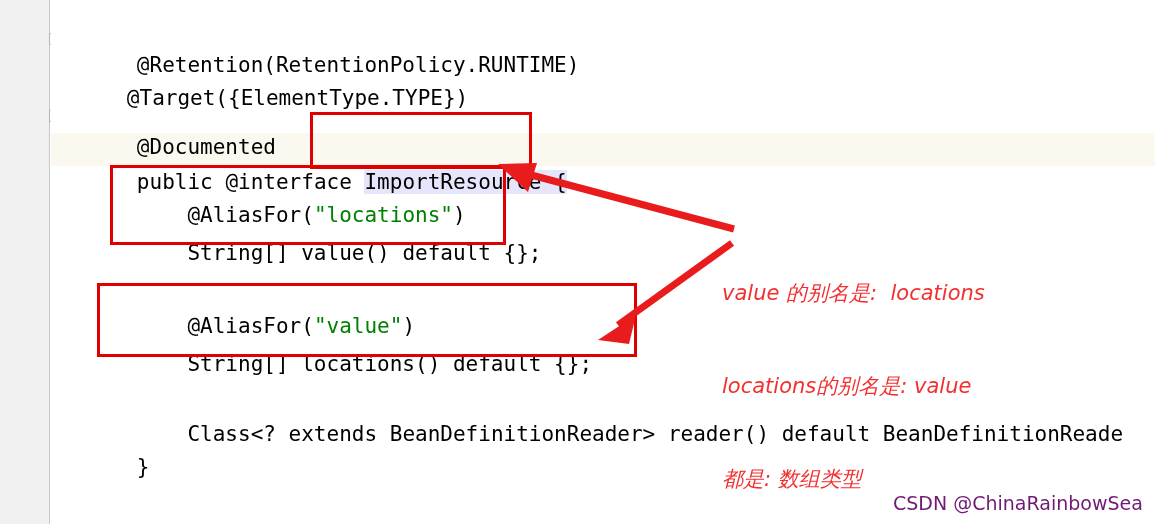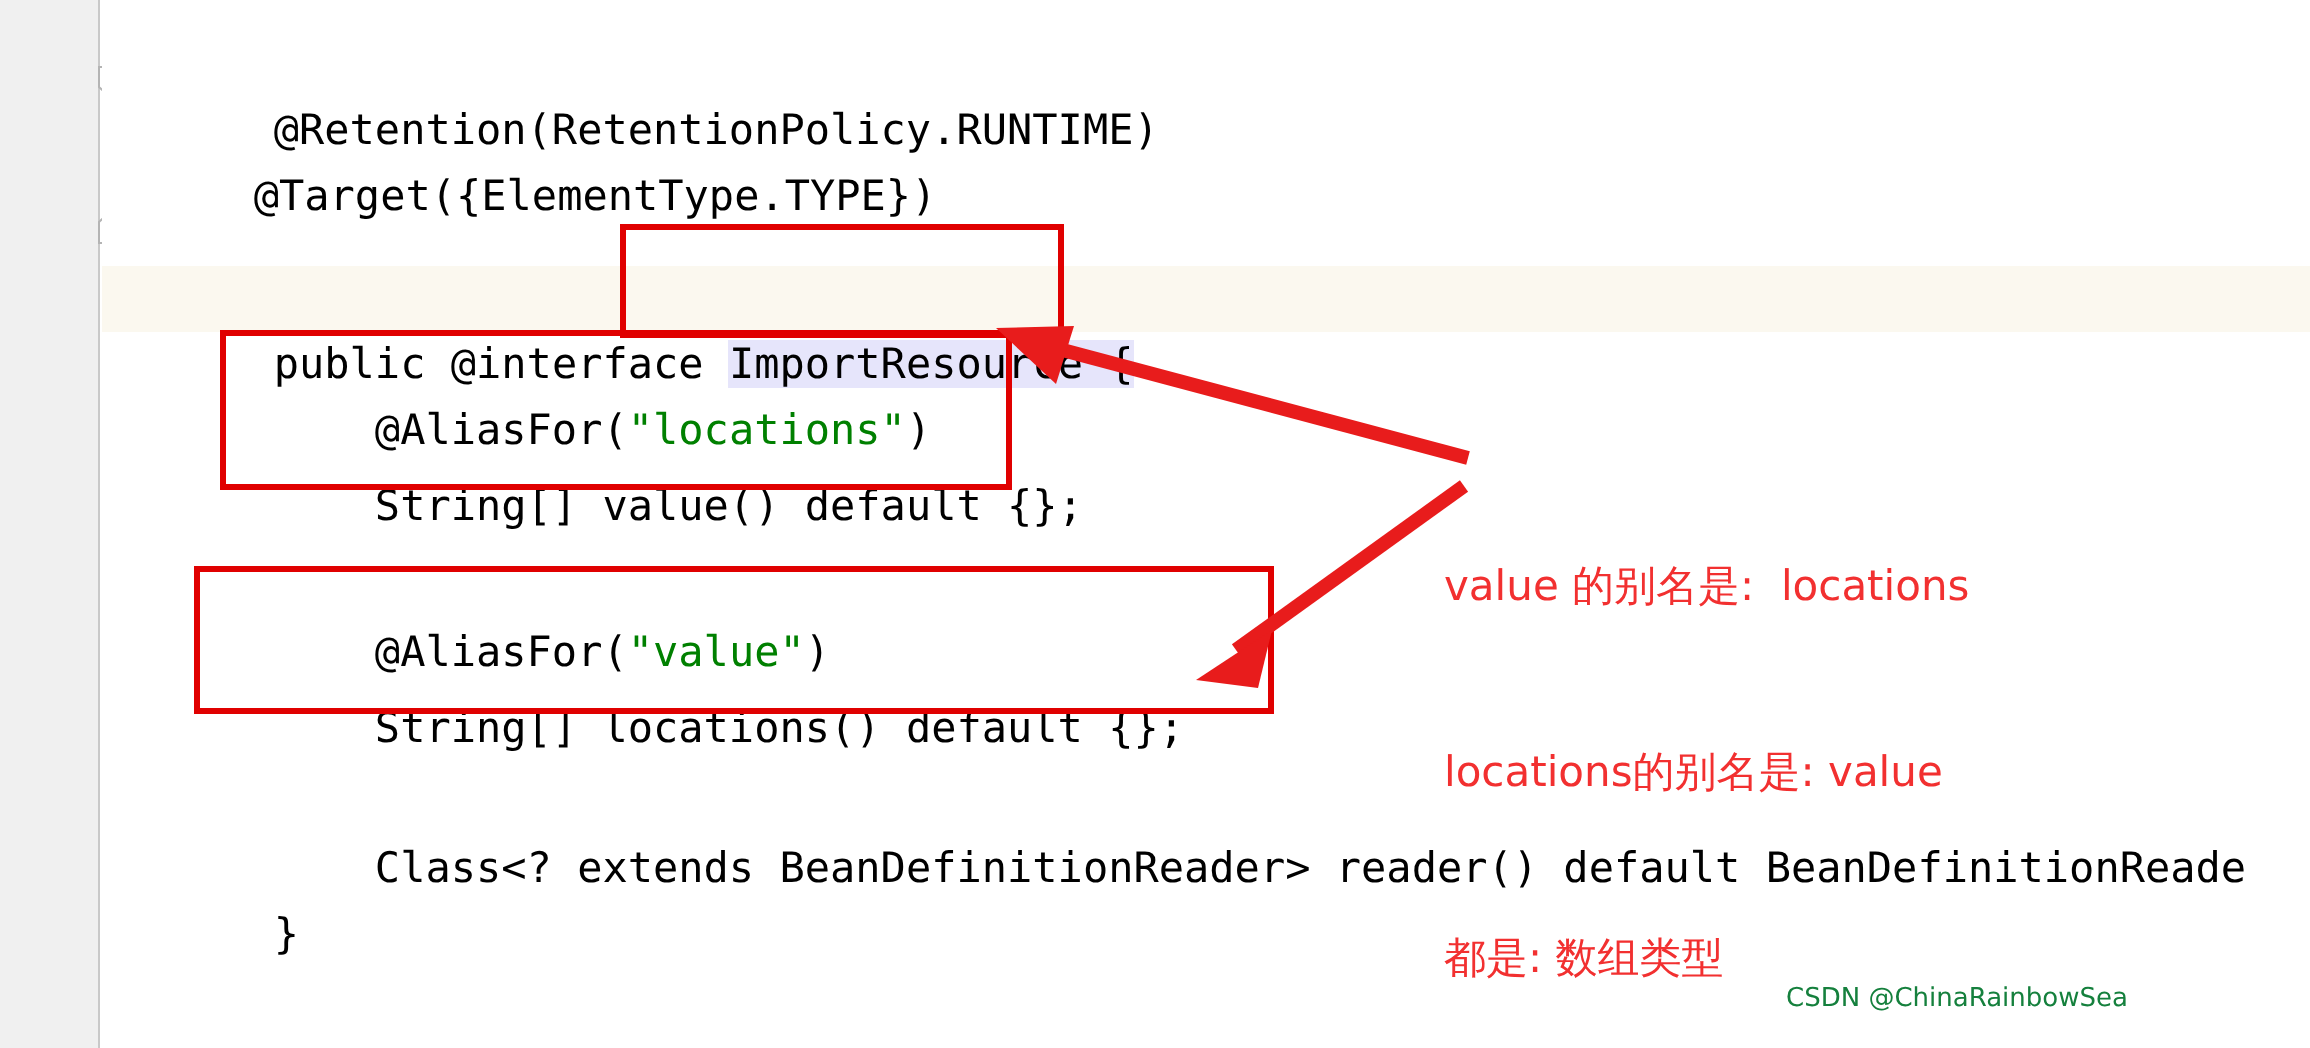--- a/index.html
+++ b/index.html
@@ -119,30 +119,30 @@
   #annotation {
     position: absolute;
     left: 722px;
     top: 216px;
     color: #f23030;
     font-family: "DejaVu Sans", "Liberation Sans", sans-serif;
     font-size: 21px;
     line-height: 31px;
     white-space: pre;
   }
-  #annotation div { white-space: pre; }
+  #annotation div { white-space: pre; font-style: italic; }
 
   
   #watermark {
     position: absolute;
     left: 893px;
     top: 492px;
-    color: #15803d;
+    color: #701a75;
     font-family: "DejaVu Sans", "Liberation Sans", sans-serif;
-    font-size: 13px;
+    font-size: 19px;
     white-space: pre;
     text-align: center;
   }
 </style>
 </head>
 <body>
 
 <div id="screen">
 
   <div id="gutter"></div>
@@ -178,20 +178,23 @@
     <div id="current-line-hl" style="top:133px;"></div>
 
     <div class="line" style="top:16px; left:10px;">
       <span>@Retention(RetentionPolicy.RUNTIME)</span>
     </div>
 
     <div class="line" style="top:49px; left:0;">
       <span>@Target({ElementType.TYPE})</span>
     </div>
 
+    <div class="line" style="top:98px; left:10px;">
+      <span>@Documented</span>
+    </div>
 
     <div class="line" style="top:133px; left:10px;">
       <span class="kw">public </span><span class="kw">@interface </span><span class="caret"></span><span class="sel">ImportResource</span><span class="sel"> {</span>
     </div>
 
     <div class="line" style="top:166px; left:10px;">
       <span>    @AliasFor(</span><span class="str">"locations"</span><span>)</span>
     </div>
 
     <div class="line" style="top:204px; left:10px;">

